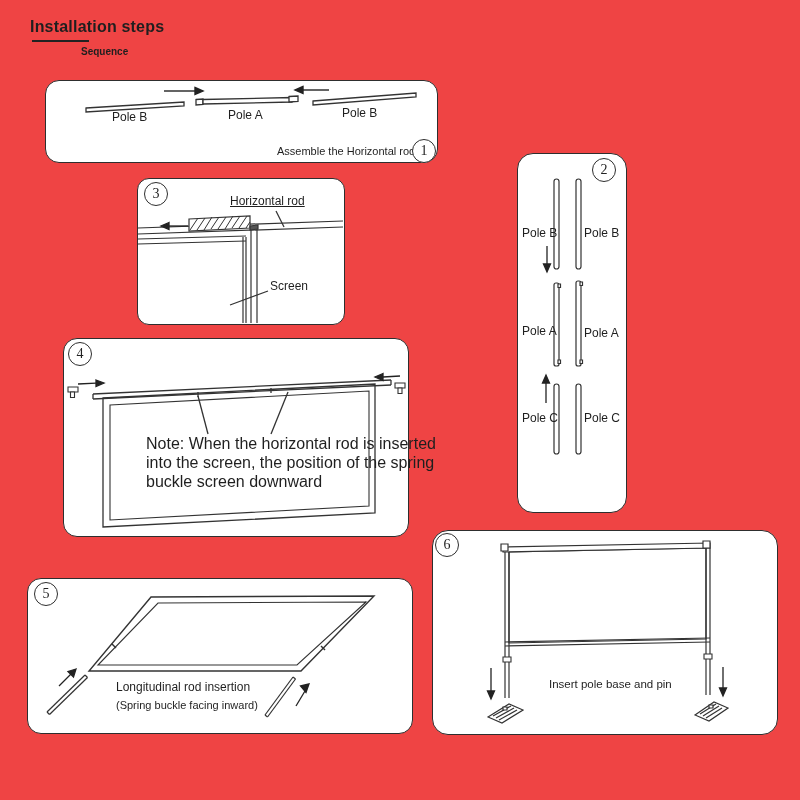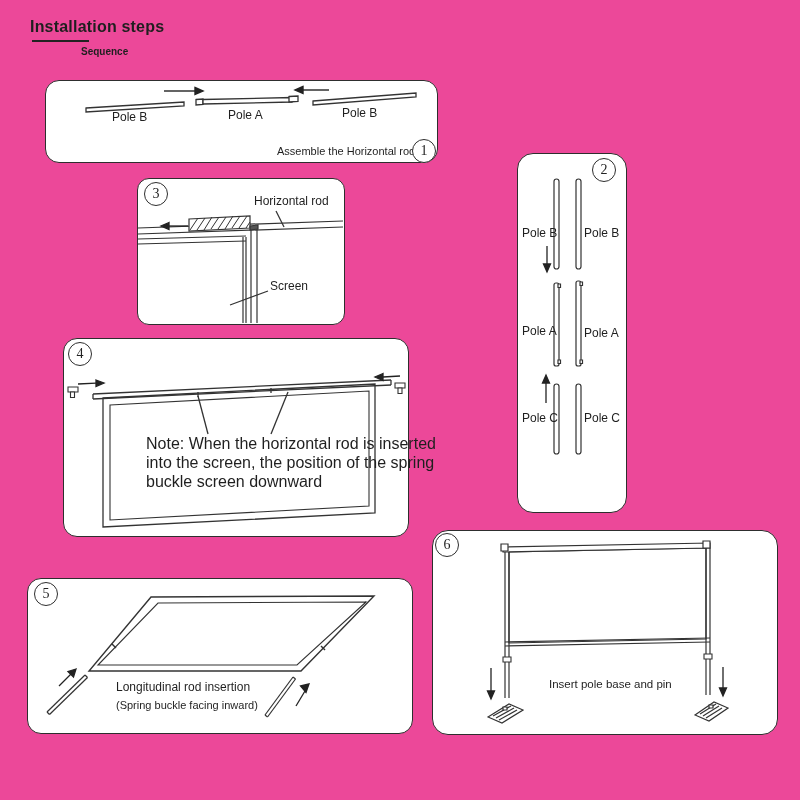--- a/index.html
+++ b/index.html
@@ -1,17 +1,17 @@
 <!DOCTYPE html>
 <html><head>
 <meta charset="utf-8">
 <style>
   html,body{margin:0;padding:0;background:#ffffff;}
   .canvas{
-    position:relative;width:800px;height:800px;background:#ec4899;
+    position:relative;width:800px;height:800px;background:#ef4444;
     font-family:"Liberation Sans", sans-serif;color:#1f1f1f;overflow:hidden;
   }
   .page-title{position:absolute;left:30px;top:18px;font-size:16px;font-weight:bold;letter-spacing:.2px;}
   .title-underline{position:absolute;left:32px;top:40px;width:57px;height:2px;background:#222;}
   .page-subtitle{position:absolute;left:81px;top:46px;font-size:10px;font-weight:bold;}
   .panel{
     position:absolute;border:1.5px solid #2e2e2e;border-radius:14px;
     background:#fff;box-sizing:border-box;
   }
   .panel > svg{position:absolute;left:0;top:0;display:block;}
@@ -85,21 +85,21 @@
         <line x1="119" y1="50" x2="119" y2="144"></line>
         <polygon points="112,51 112,47 120,46 120,50" fill="#555"></polygon>
         <line x1="138" y1="32" x2="146" y2="48"></line>
         <line x1="130" y1="112" x2="92" y2="126"></line>
       </g>
       <g stroke="#222" stroke-width="1.3" fill="#222">
         <line x1="50" y1="47" x2="31" y2="47"></line>
         <polygon points="31,43.5 23,47 31,50.5"></polygon>
       </g>
     </svg>
-    <div class="lbl" style="left:116px;top:16px;">Horizontal rod</div>
+    <div class="lbl" style="left:92px;top:16px;text-decoration:underline;">Horizontal rod</div>
     <div class="lbl" style="left:132px;top:101px;">Screen</div>
     <div class="badge" style="left:6px;top:3px;">3</div>
   </div>
 
   <div class="panel" style="left:517px;top:153px;width:110px;height:360px;border-radius:16px;">
     <svg width="107" height="357" viewBox="0 0 107 357">
       <g stroke="#333" stroke-width="1.2" fill="#fff">
         <rect x="36" y="25" width="5" height="90" rx="2.5"></rect>
         <rect x="58" y="25" width="5" height="90" rx="2.5"></rect>
         <rect x="36" y="129" width="5" height="83" rx="2"></rect>

